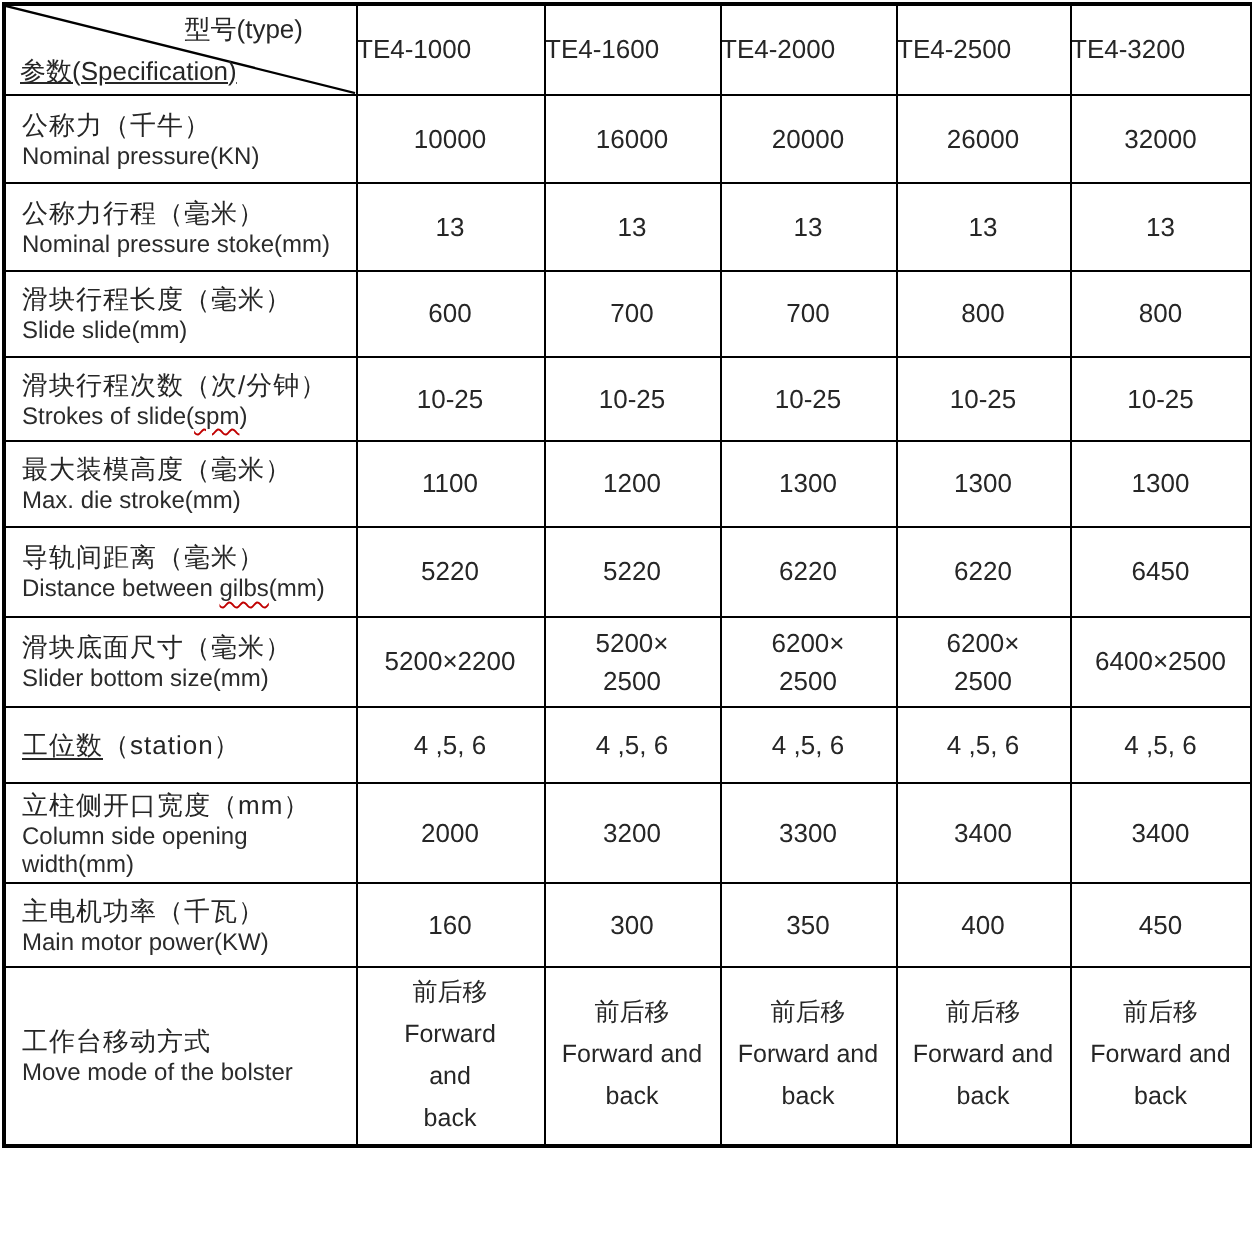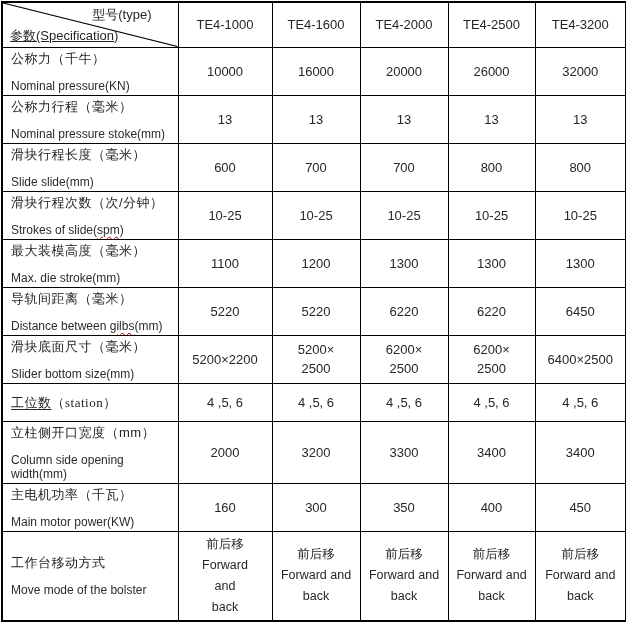--- a/index.html
+++ b/index.html
@@ -12,33 +12,33 @@
   table.spec {
     border-collapse:collapse;
     table-layout:fixed;
     width:624px;
     margin:1px;
     border:2px solid #000;
   }
   td { border:1px solid #000; padding:0; vertical-align:middle; overflow:hidden; }
 
   
-  td.model-head { text-align:center; font-size:13px; color:#262626; }
+  td.model-head { font-size:13px; color:#262626; }
 
   
   td.corner { position:relative;margin-left:12px; }
   td.corner svg { position:absolute; left:0; top:0; width:100%; height:100%; display:block; }
   .corner-tr { position:absolute; top:3px; right:26px; font-size:13px; }
   .corner-bl { position:absolute; bottom:2px; left:7px; font-size:13px;text-decoration:underline; }
 
   
   td.label-cell { padding:2px 4px 2px 8px; }
   .zh { font-size:13px; line-height:17px; letter-spacing:0.5px; }
-  .en { font-size:12px; line-height:14px; margin-top:12px; color:#2b2b2b; }
-  .single-line .zh { margin-top:0;font-family:Liberation Serif, serif; }
+  .en { font-size:12px; line-height:14px; margin-top:0; color:#2b2b2b; }
+  .single-line .zh { margin-top:0; }
 
   
   td.val {
     text-align:center;
     font-size:13px;
     line-height:19px;
     white-space:pre-wrap;
   }
   td.val.move { font-size:12.5px; line-height:21px; padding:2px 3px; }
 

